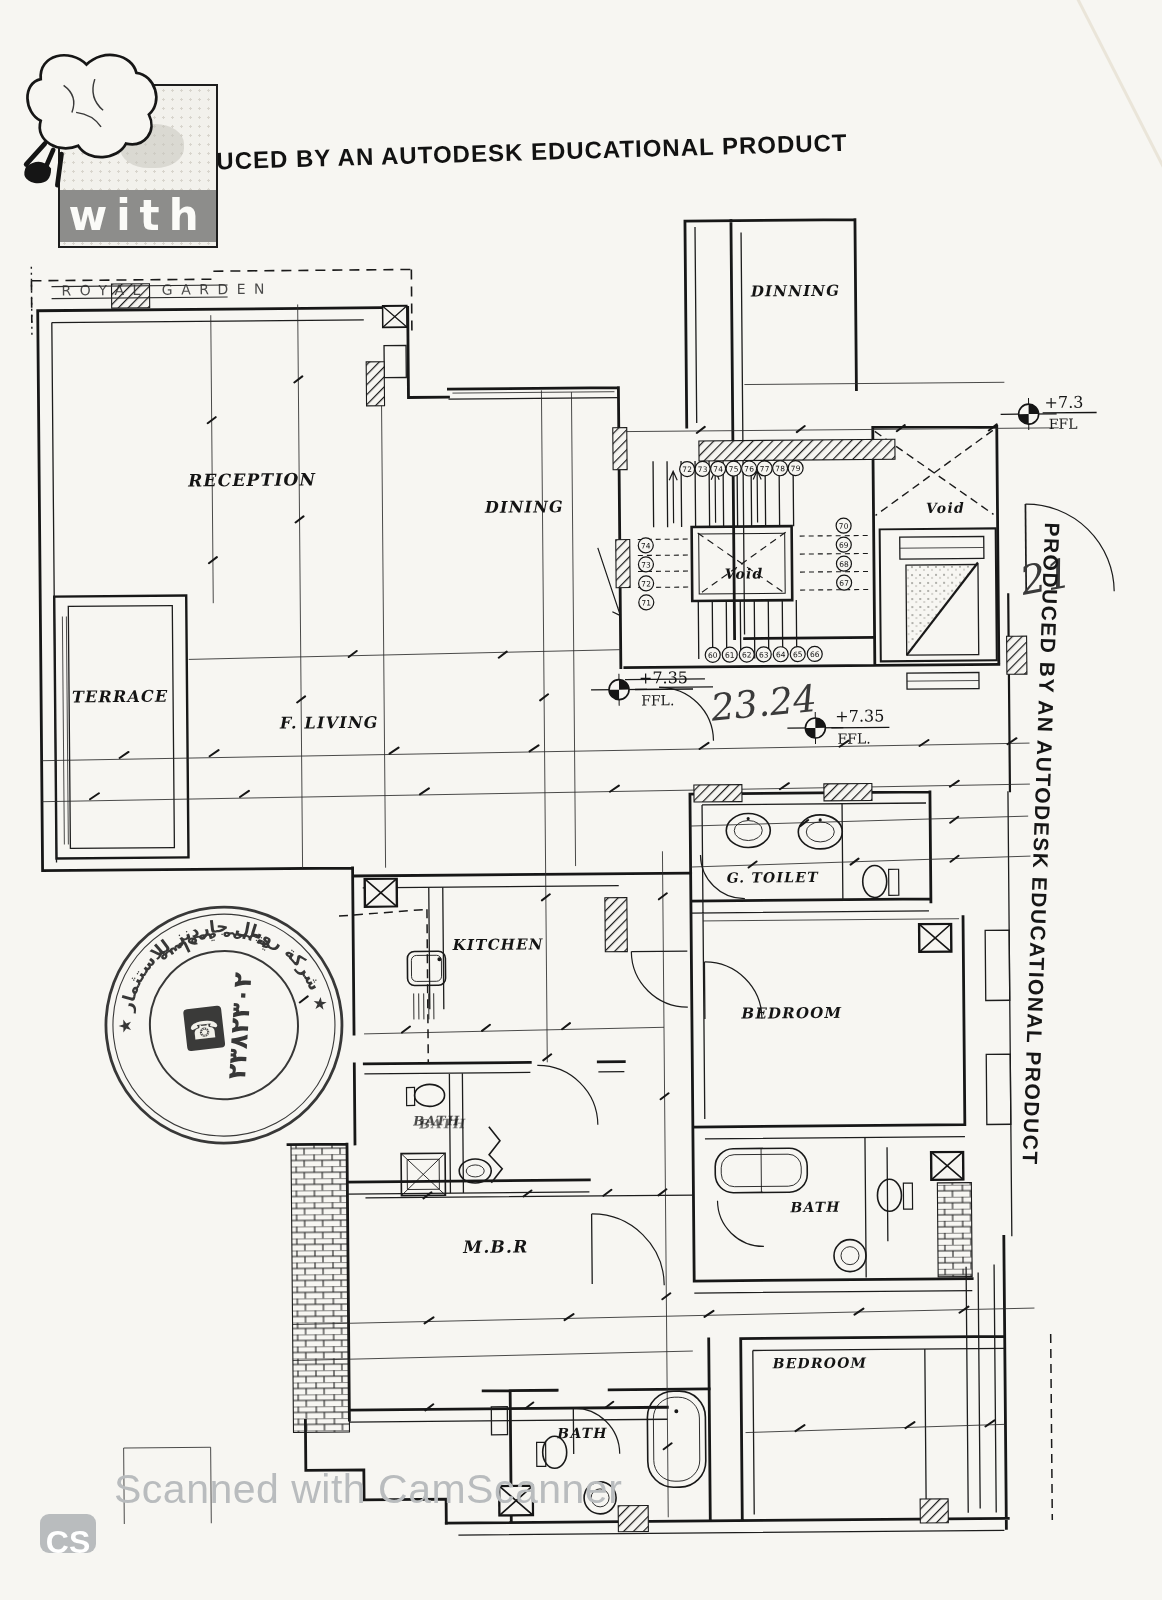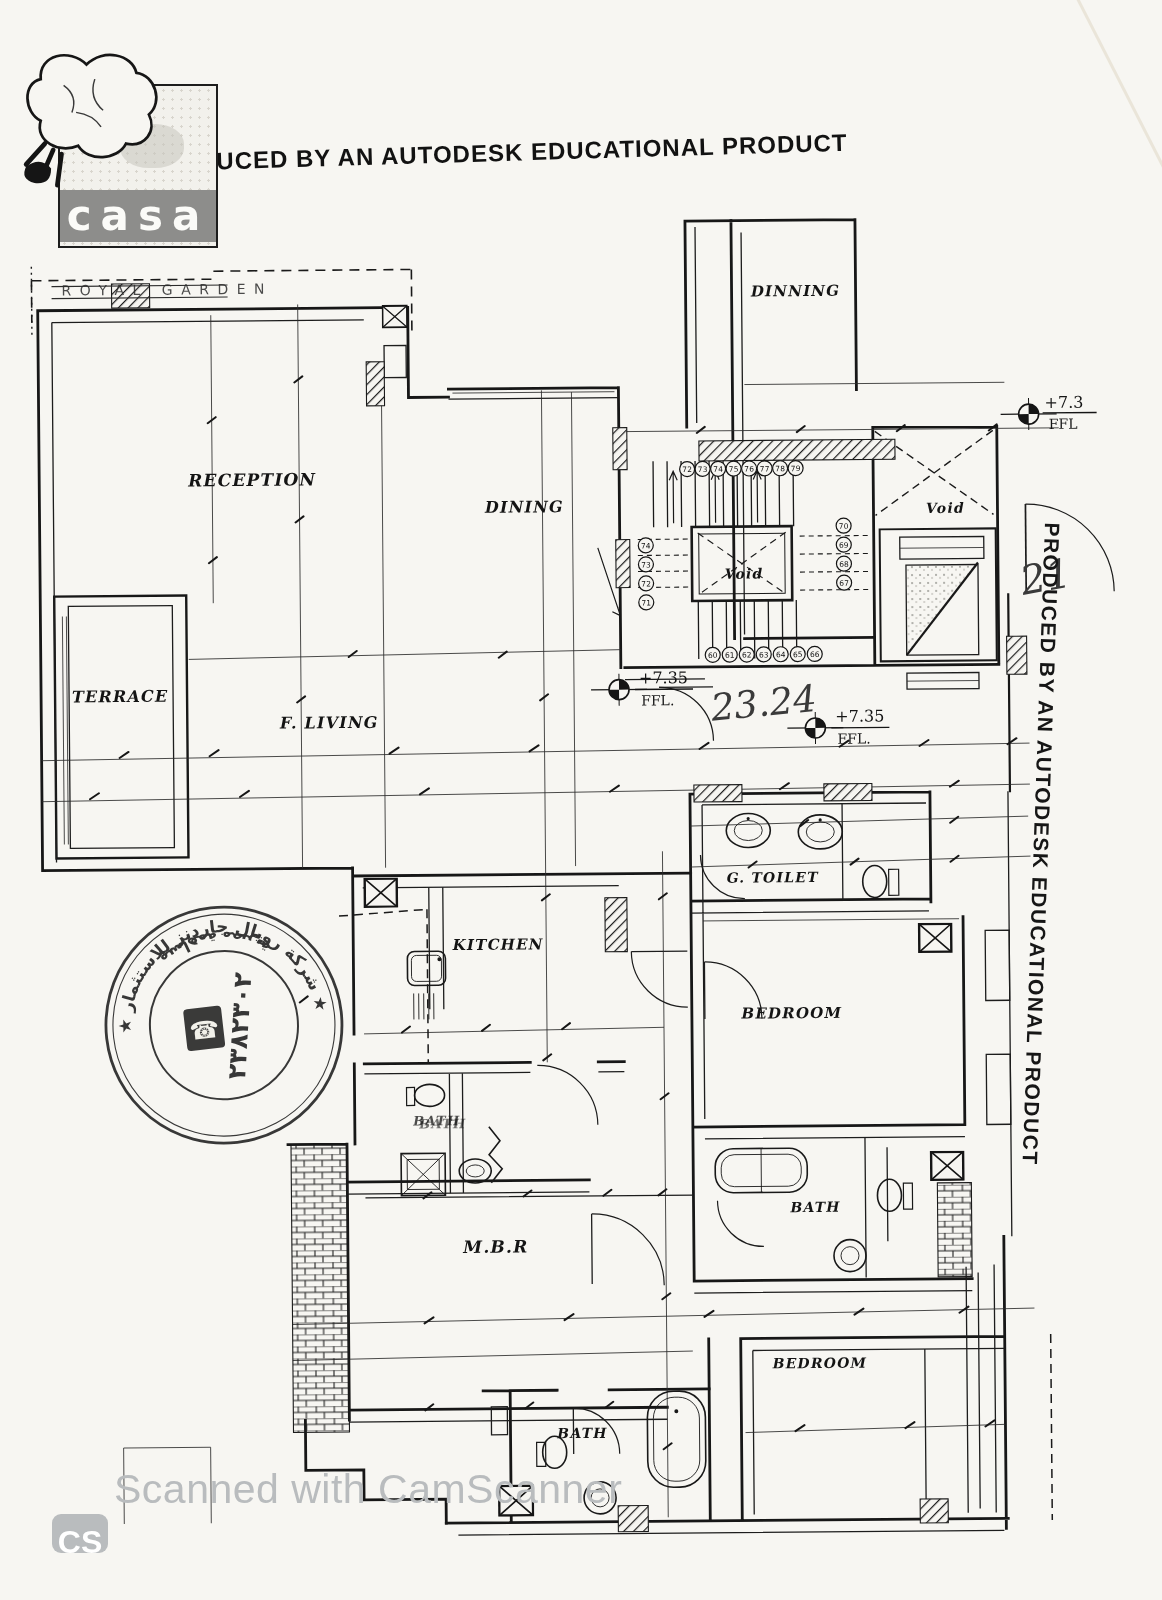--- a/index.html
+++ b/index.html
@@ -21,21 +21,21 @@
   .casa .box{position:absolute;left:0;top:0;right:0;bottom:0;background:#f2f1ec;border:2px solid #1d1d1d;
       background-image:radial-gradient(#d8d5cd 1px,rgba(0,0,0,0) 1.3px);background-size:9px 9px;}
   .casa .smudge{position:absolute;left:62px;top:40px;width:64px;height:44px;background:#c7c4bd;
       opacity:.55;border-radius:45%;}
   .casa .band{position:absolute;left:2px;right:2px;top:106px;height:52px;background:#8d8d8b;
       color:#fbfbf8;font:700 42px/52px "DejaVu Sans",sans-serif;letter-spacing:9px;text-align:center;}
   .casa svg.tree{position:absolute;left:-36px;top:-34px;width:156px;height:156px;overflow:visible;}
   .crease{position:absolute;left:1118px;top:-24px;width:3px;height:210px;background:#eae5d9;
       transform:rotate(-27deg);}
   .footer-badge{position:absolute;left:40px;top:1514px;width:56px;height:39px;background:#b9bcbe;
-      border-radius:9px;color:#ffffff;font:700 32px/56px "Liberation Sans",sans-serif;text-align:center;margin-left:12px;}
+      border-radius:9px;color:#ffffff;font:700 32px/56px "Liberation Sans",sans-serif;text-align:center;}
   .footer-text{position:absolute;left:114px;top:1466px;font:400 41px "Liberation Sans",sans-serif;
       color:#b9bcbe;letter-spacing:.5px;white-space:nowrap;}
 </style>
 </head>
 <body>
 
 <div class="page">
 
   <svg class="plan" width="1162" height="1600" viewBox="0 0 1162 1600">
     <defs>
@@ -313,21 +313,21 @@
   </svg>
 
   <div class="crease"></div>
 
   <div class="top-banner">DUCED BY AN AUTODESK EDUCATIONAL PRODUCT</div>
   <div class="right-banner">PRODUCED BY AN AUTODESK EDUCATIONAL PRODUCT</div>
 
   <div class="casa">
     <div class="box"></div>
     <div class="smudge"></div>
-    <div class="band">casa</div>
+    <div class="band">with</div>
     <svg class="tree" viewBox="0 0 150 150">
       <path d="M62,14 C46,-2 16,4 18,28 C0,32 2,60 18,68 C12,88 36,100 54,92 C64,108 92,106 100,90 C118,94 130,78 122,62 C136,50 128,24 110,22 C106,4 78,-2 62,14 Z" fill="#f7f6f2" stroke="#161616" stroke-width="2.6"></path>
       <path d="M40,34 q14,10 8,26 M70,28 q-6,18 8,30 M52,60 q16,2 24,14" fill="none" stroke="#3a3a3a" stroke-width="1.4"></path>
       <path d="M30,96 l-12,28 M38,100 l-4,30 M22,90 l-18,20" stroke="#141414" stroke-width="4.5" stroke-linecap="round"></path>
       <path d="M4,112 q14,-10 24,2 q0,16 -16,14 q-14,-4 -8,-16 Z" fill="#151515"></path>
     </svg>
   </div>
 
   <div class="footer-badge">CS</div>
   <div class="footer-text">Scanned with CamScanner</div>

